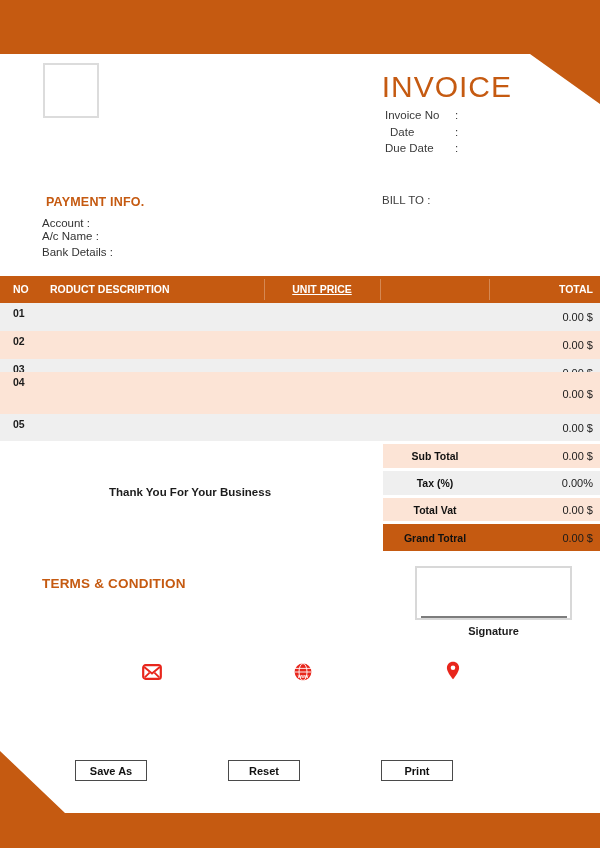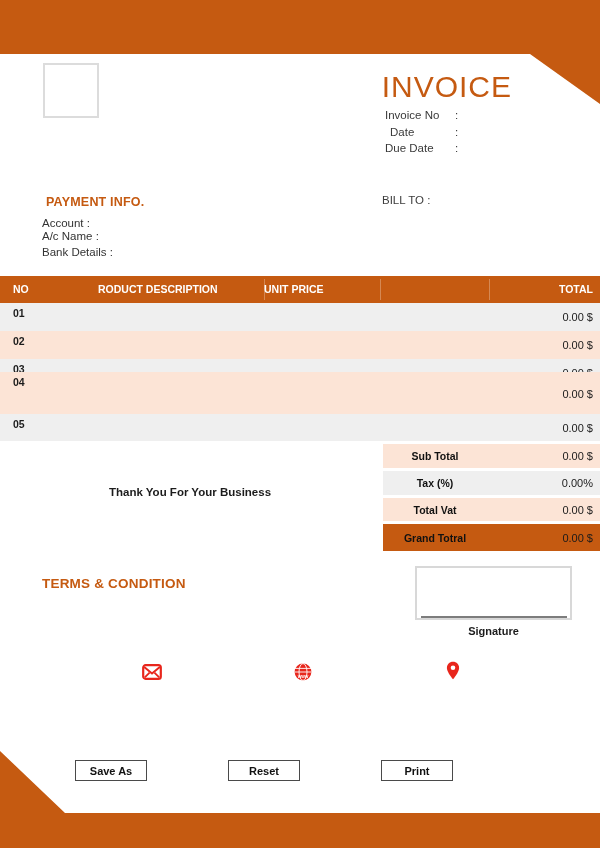--- a/index.html
+++ b/index.html
@@ -32,22 +32,22 @@
   
   .payment-heading{left:46px;top:195px;font-size:12.5px;font-weight:bold;color:var(--accent-orange);letter-spacing:.2px;}
   .pay-field{left:42px;font-size:11.5px;color:#333;}
   .bill-to{left:382px;top:194px;font-size:11.5px;font-weight:normal;color:#3d3d3d;}
   .bill-to-area{left:382px;top:208px;width:190px;height:55px;}
   
   .thead{left:0;top:276px;width:600px;height:27px;background:var(--accent-orange);color:var(--header-text);
     font-size:10.5px;font-weight:bold;line-height:27px;}
   .thead .divider{position:absolute;top:3px;bottom:3px;width:1px;background:rgba(255,255,255,.28);}
   .th-no{position:absolute;left:13px;}
-  .th-desc{position:absolute;left:50px;margin-left:48px;}
-  .th-unit{position:absolute;left:264px;width:116px;text-align:left;}
+  .th-desc{position:absolute;left:50px;}
+  .th-unit{position:absolute;left:264px;width:116px;text-align:center;text-decoration:underline;}
   .th-qty{position:absolute;left:380px;width:109px;text-align:center;}
   .th-total{position:absolute;right:7px;}
   .trow{left:0;width:600px;}
   .trow .row-no{position:absolute;left:13px;top:4px;font-size:10.5px;font-weight:bold;color:#1c1c1c;}
   .trow .cell-desc{position:absolute;left:40px;top:0;width:222px;height:100%;}
   .trow .cell-unit{position:absolute;left:264px;top:0;width:116px;height:100%;}
   .trow .cell-qty{position:absolute;left:380px;top:0;width:109px;height:100%;}
   .trow .row-total{position:absolute;right:7px;top:0;height:100%;display:flex;align-items:center;font-size:11px;color:#1a1a1a;}
   .bg-gray{background:var(--row-gray);} .bg-peach{background:var(--row-peach);}
   

